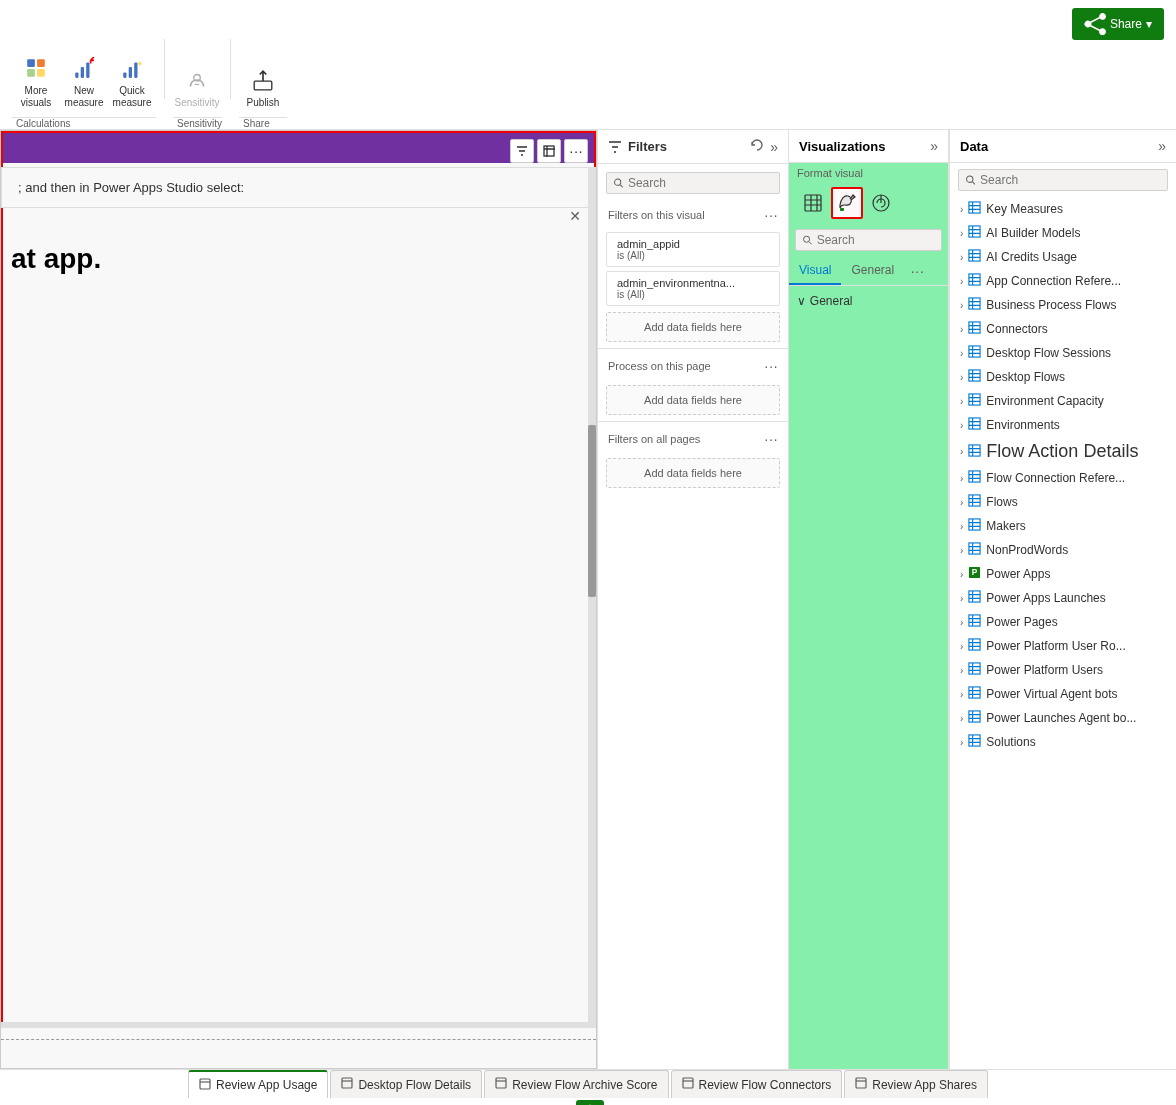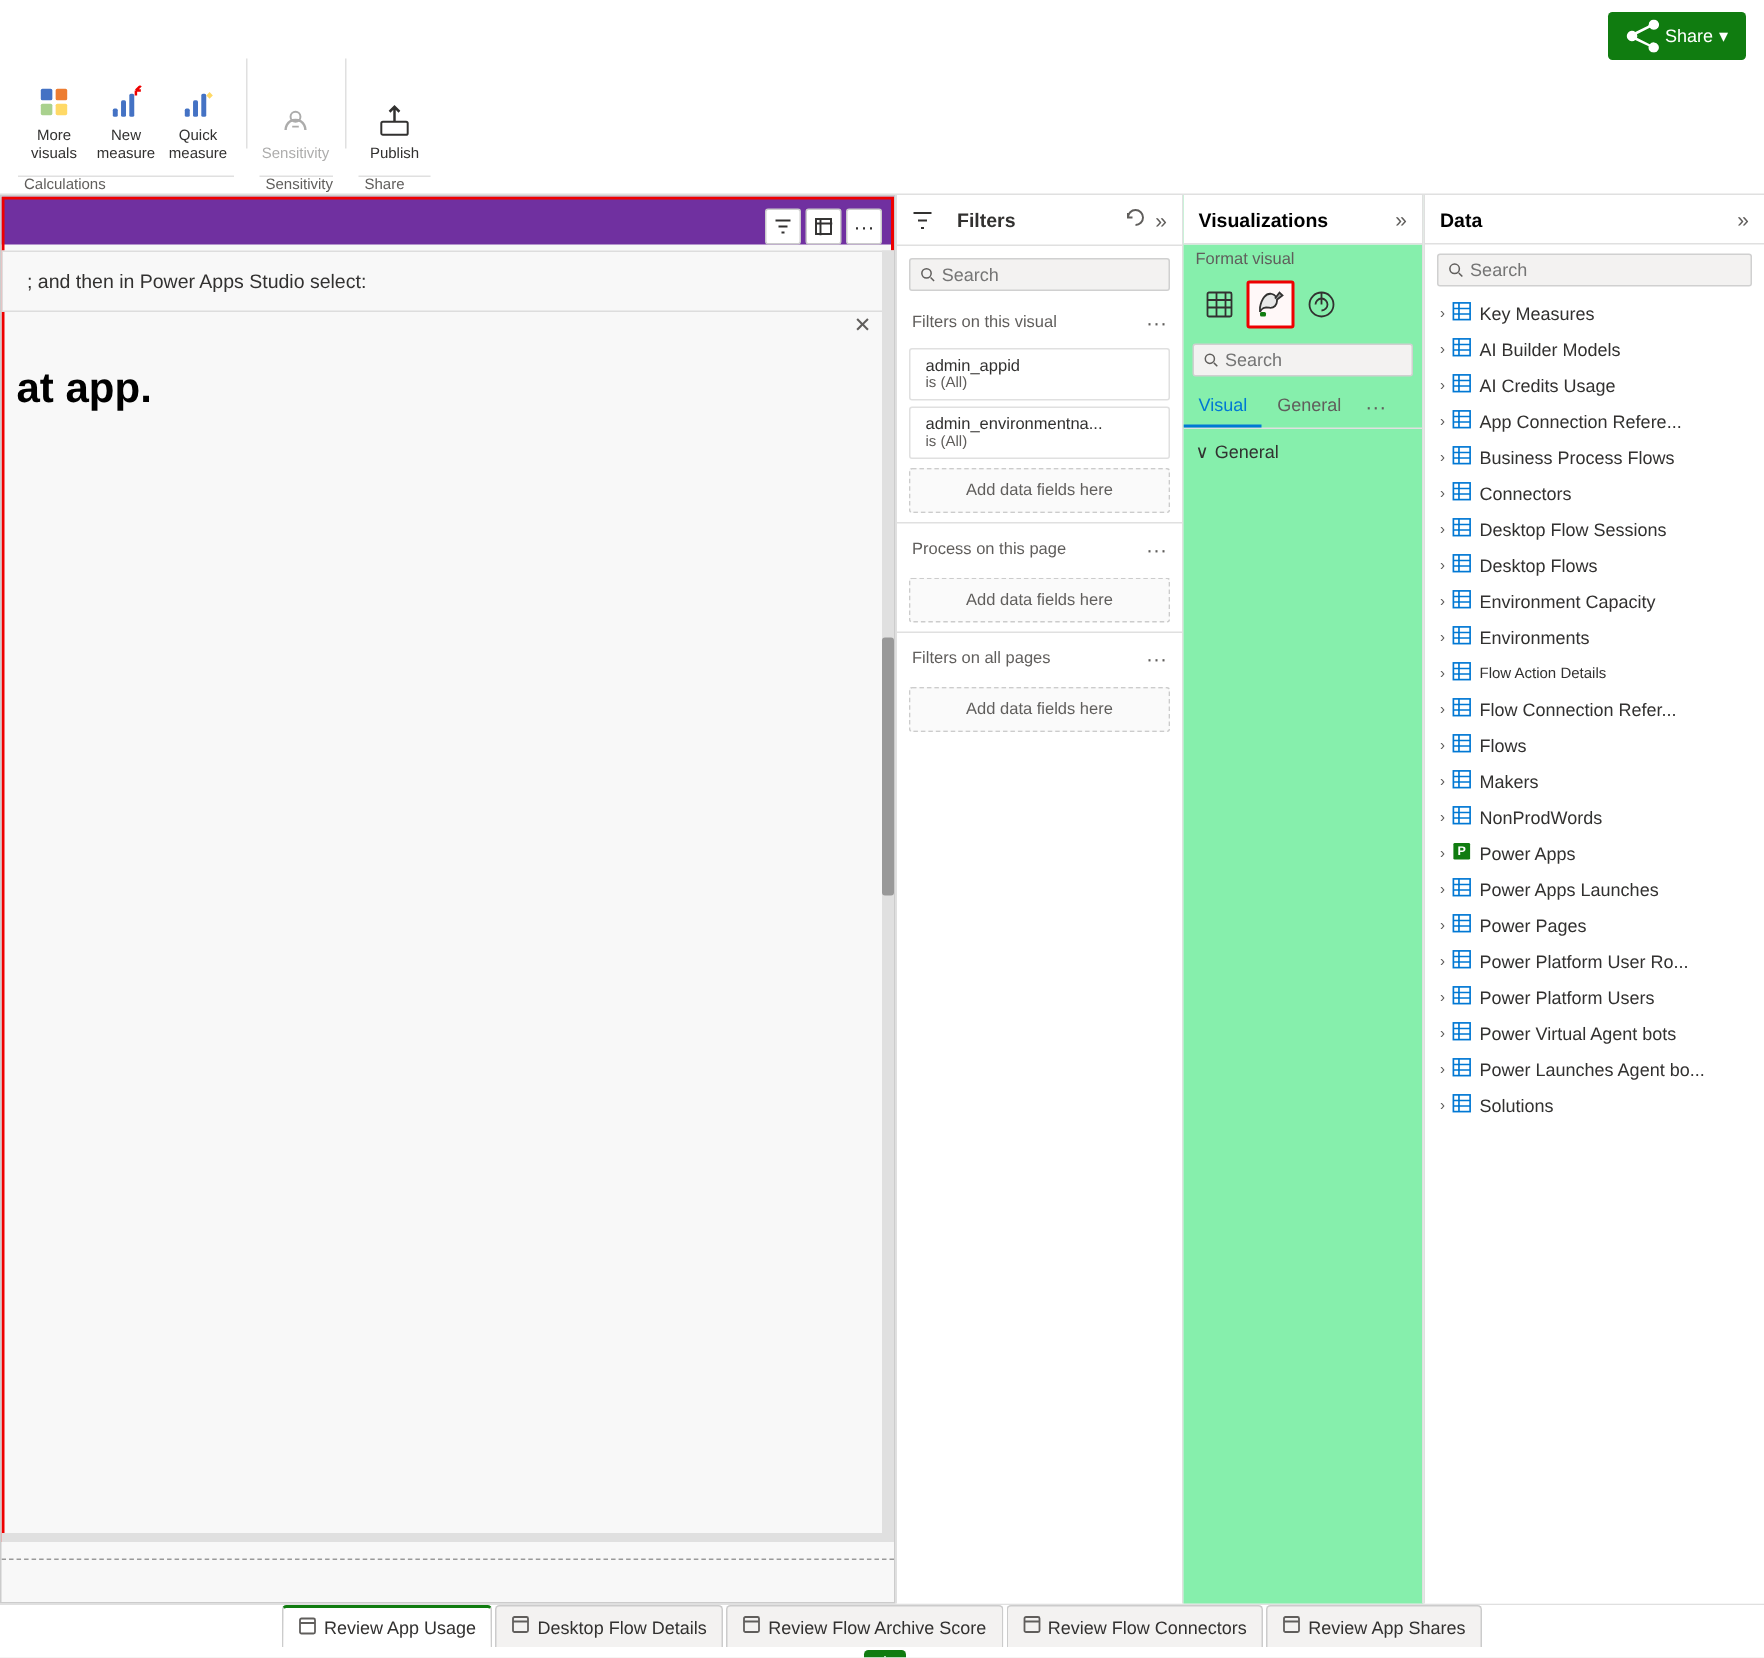--- a/index.html
+++ b/index.html
@@ -33,21 +33,21 @@
     .canvas-popup { position: absolute; top: 36px; left: 0; right: 0; background: #f8f8f8; border: 1px solid #ddd; padding: 12px 16px; }
     .canvas-big-text { font-size: 28px; font-weight: 600; color: #000; margin-top: 80px; padding-left: 10px; }
     .scrollbar-v { position: absolute; right: 0; top: 36px; bottom: 40px; width: 8px; background: #e0e0e0; }
     .scrollbar-thumb { position: absolute; top: 30%; width: 8px; height: 20%; background: #999; border-radius: 2px; }
     .scrollbar-h { position: absolute; bottom: 40px; left: 0; right: 8px; height: 6px; background: #e0e0e0; }
     .dotted-line { position: absolute; bottom: 28px; left: 0; right: 0; border-bottom: 1px dashed #999; }
 
     
     .filters-panel { flex: 0 0 192px; background: #fff; border-left: 1px solid #e0e0e0; border-right: 1px solid #e0e0e0; overflow-y: auto; }
     .panel-header { display: flex; align-items: center; justify-content: space-between; padding: 8px 10px; border-bottom: 1px solid #e0e0e0; background: #fff; }
-    .panel-header-title { font-size: 13px; font-weight: 600; color: #323130; display: flex; align-items: center; gap: 16px; }
+    .panel-header-title { font-size: 13px; font-weight: 600; color: #323130; display: flex; align-items: center; gap: 6px; }
     .panel-header-icons { display: flex; gap: 6px; }
     .panel-icon-btn { cursor: pointer; color: #605e5c; font-size: 14px; background: none; border: none; }
     .search-box { margin: 8px; display: flex; align-items: center; background: #f3f2f1; border: 1px solid #d0d0d0; border-radius: 2px; padding: 3px 6px; gap: 4px; }
     .search-box input { border: none; background: transparent; font-size: 12px; outline: none; width: 100%; color: #323130; }
     .filter-section-title { font-size: 11px; color: #605e5c; padding: 6px 10px 3px 10px; }
     .filter-item { padding: 5px 10px; border: 1px solid #e0e0e0; margin: 4px 8px; border-radius: 2px; font-size: 11px; color: #323130; }
     .filter-item-name { font-weight: 500; }
     .filter-item-value { color: #605e5c; font-size: 10px; }
     .add-data-btn { margin: 6px 8px; padding: 8px; border: 1px dashed #ccc; border-radius: 2px; text-align: center; font-size: 11px; color: #605e5c; cursor: pointer; background: #fafafa; }
     .filter-section-sep { border: none; border-top: 1px solid #e0e0e0; margin: 4px 0; }
@@ -416,29 +416,29 @@
               <path d="M1 5h12M1 9h12M5 1v12"></path>
             </svg></span>
           <span style="font-size: 12px;">Environments</span>
         </div>
         <div class="data-item">
           <span class="chevron-right">›</span>
           <span><svg viewBox="0 0 14 14" width="13" height="13" fill="none" stroke="#0078d4" stroke-width="1.2">
               <rect x="1" y="1" width="12" height="12"></rect>
               <path d="M1 5h12M1 9h12M5 1v12"></path>
             </svg></span>
-          <span style="font-size: 10px;">Flow Action Details</span>
-        </div>
-        <div class="data-item">
-          <span class="chevron-right">›</span>
-          <span><svg viewBox="0 0 14 14" width="13" height="13" fill="none" stroke="#0078d4" stroke-width="1.2">
-              <rect x="1" y="1" width="12" height="12"></rect>
-              <path d="M1 5h12M1 9h12M5 1v12"></path>
-            </svg></span>
-          <span style="font-size: 12px;">Flow Connection Refer...</span>
+          <span style="font-size: 18px;">Flow Action Details</span>
+        </div>
+        <div class="data-item">
+          <span class="chevron-right">›</span>
+          <span><svg viewBox="0 0 14 14" width="13" height="13" fill="none" stroke="#0078d4" stroke-width="1.2">
+              <rect x="1" y="1" width="12" height="12"></rect>
+              <path d="M1 5h12M1 9h12M5 1v12"></path>
+            </svg></span>
+          <span style="font-size: 12px;">Flow Connection Refere...</span>
         </div>
         <div class="data-item">
           <span class="chevron-right">›</span>
           <span><svg viewBox="0 0 14 14" width="13" height="13" fill="none" stroke="#0078d4" stroke-width="1.2">
               <rect x="1" y="1" width="12" height="12"></rect>
               <path d="M1 5h12M1 9h12M5 1v12"></path>
             </svg></span>
           <span style="font-size: 12px;">Flows</span>
         </div>
         <div class="data-item">

